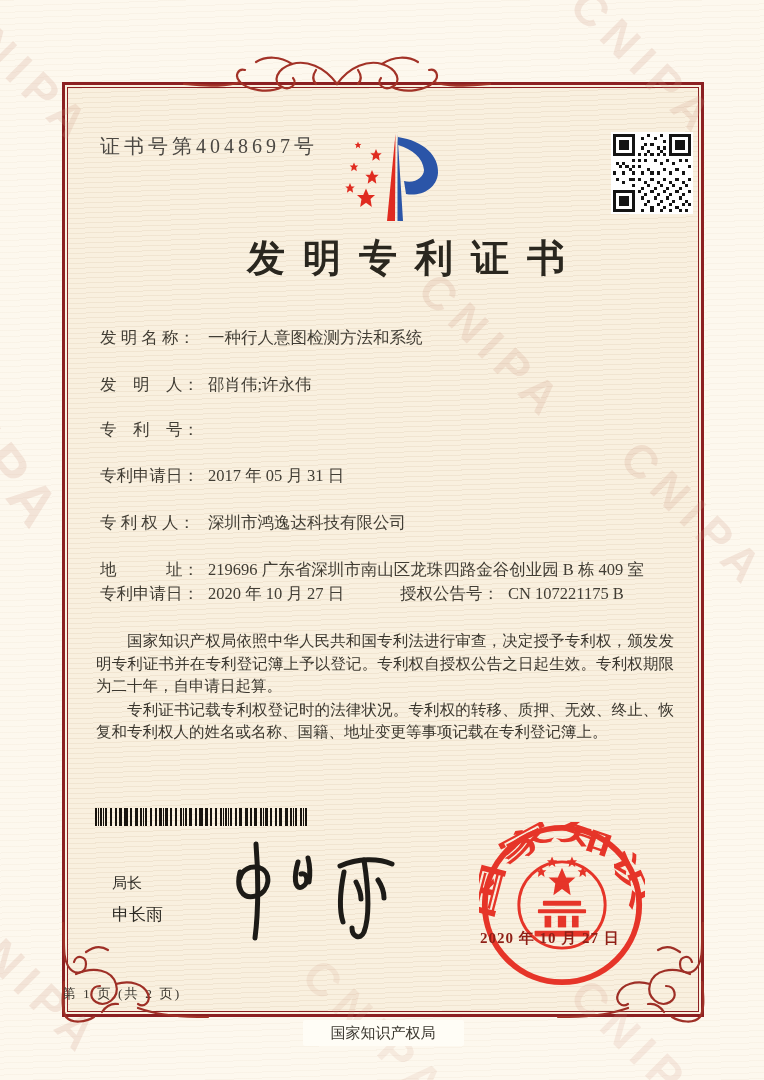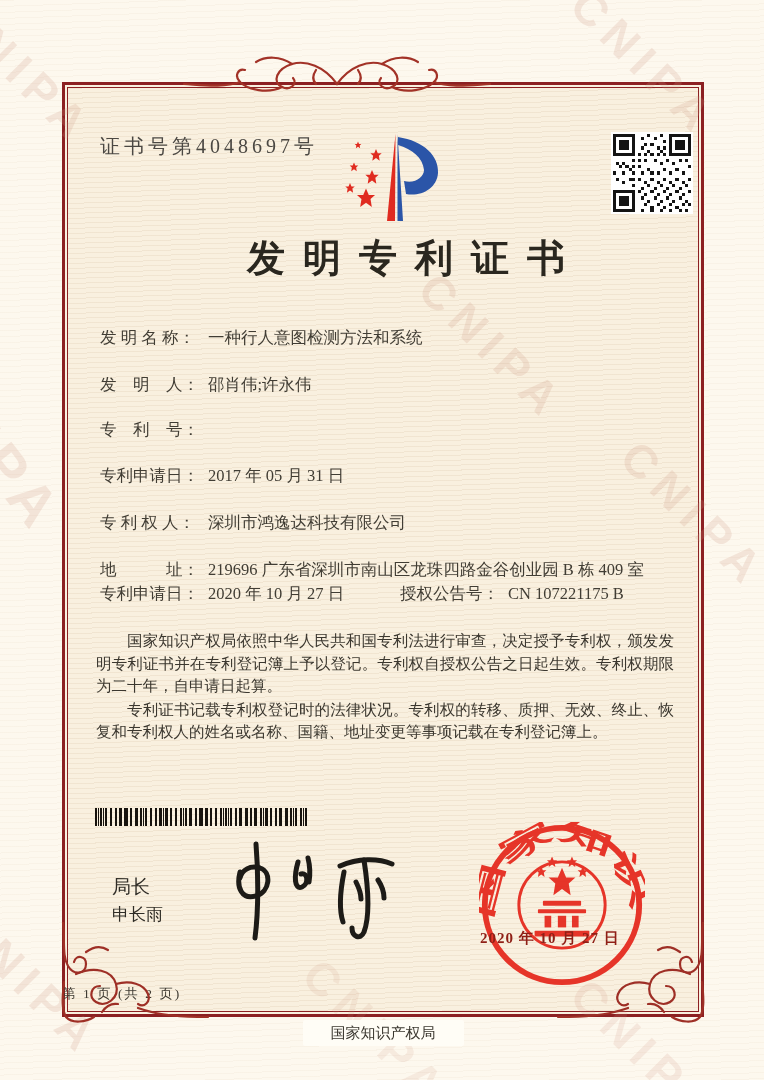--- a/index.html
+++ b/index.html
@@ -58,21 +58,21 @@
     text-align:justify;color:#3b372f;}
   .paragraphs p{margin:0;text-indent:2em;}
   .paragraphs p + p{margin-top:1px;}
   .barcode{
     left:95px;top:808px;width:212px;height:18px;
     background-image:
       repeating-linear-gradient(90deg,#17130e 0 2px,transparent 2px 5px),
       repeating-linear-gradient(90deg,#17130e 0 1px,transparent 1px 8px),
       repeating-linear-gradient(90deg,transparent 0 3px,#17130e 3px 4px,transparent 4px 13px);
   }
-  .signer-title{left:112px;top:874px;font-size:19px;color:#2f2c26;}
+  .signer-title{left:112px;top:874px;font-size:15px;color:#2f2c26;}
   .signer-name{left:112px;top:903px;font-size:17px;color:#2f2c26;}
   .sig{left:212px;top:838px;z-index:3;}
   .seal{left:479px;top:822px;z-index:4;opacity:0.93;}
   .seal-date{
     left:480px;top:929px;width:170px;z-index:5;
     font-size:15px;font-weight:bold;color:#8f1f16;letter-spacing:1px;white-space:nowrap;
   }
   .page-indicator{left:62px;top:985px;width:536px;text-align:left;font-size:13.5px;
     letter-spacing:2px;color:#3f3b33;}
   .continuation{left:62px;top:1024px;width:642px;text-align:center;font-size:15px;color:#3b372f;}

